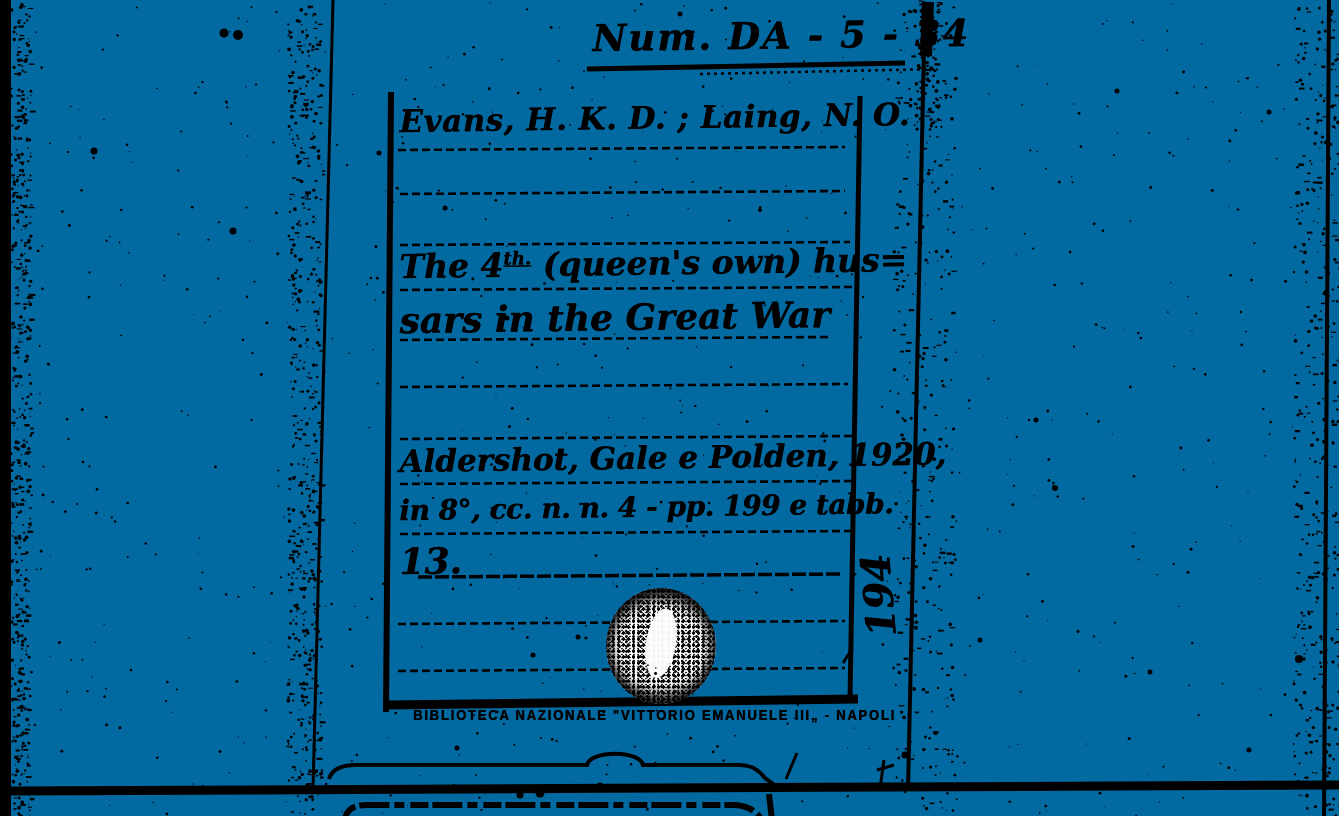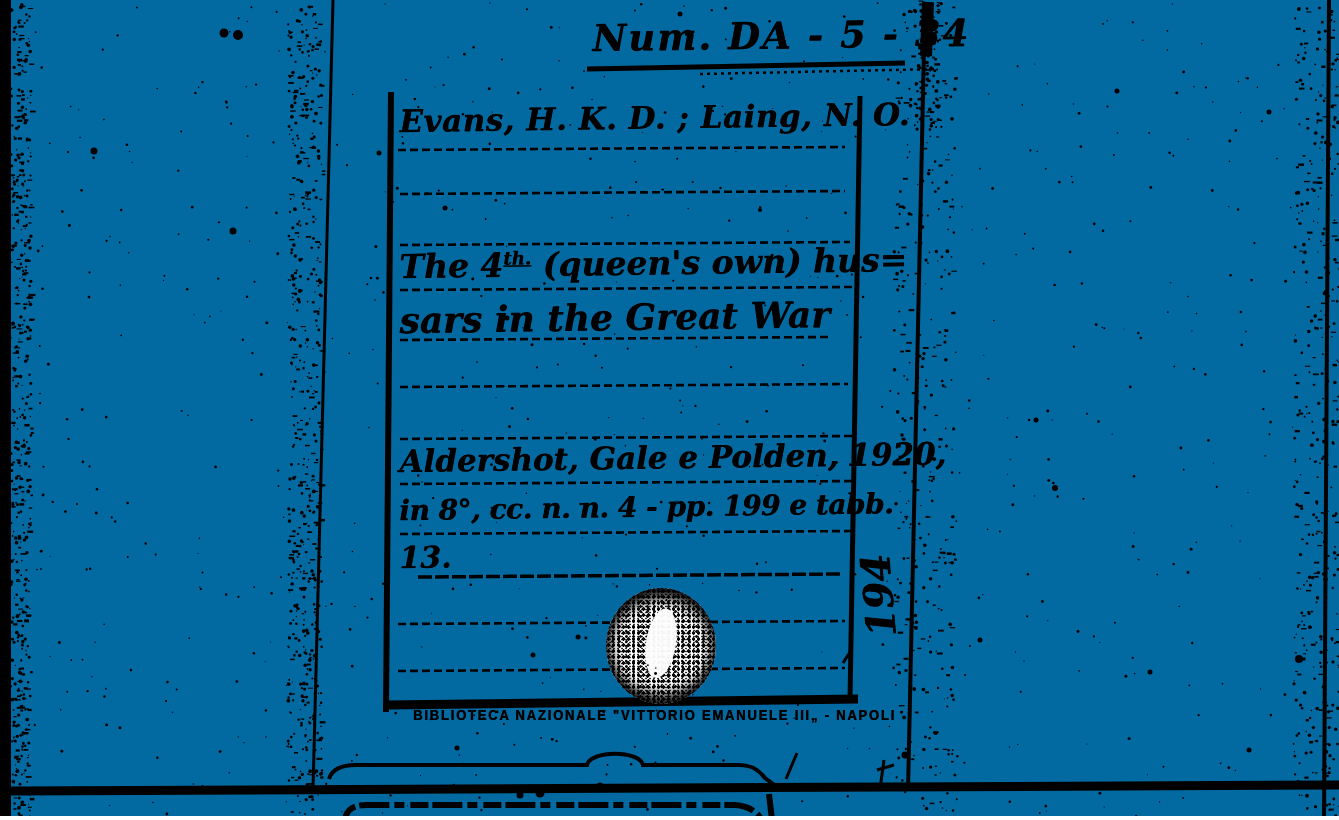--- a/index.html
+++ b/index.html
@@ -11,21 +11,21 @@
         font-family:"DejaVu Serif",serif;font-style:italic;font-weight:bold;
         transform:rotate(-0.8deg);transform-origin:left top;
         text-shadow:0.4px 0.3px 0 #000;}
   .hand sup{font-size:0.55em;vertical-align:super;text-decoration:underline;}
   #shelfmark{left:592px;top:16px;font-size:37px;letter-spacing:2px;}
   #author-line{left:399px;top:103px;font-size:31px;letter-spacing:0.5px;}
   #title-line-1{left:399px;top:247px;font-size:33px;}
   #title-line-2{left:399px;top:299px;font-size:36px;}
   #imprint-line-1{left:399px;top:443px;font-size:31px;}
   #imprint-line-2{left:399px;top:494px;font-size:28px;letter-spacing:-0.5px;}
-  #imprint-line-3{left:399px;top:540px;font-size:30px;}
+  #imprint-line-3{left:399px;top:540px;font-size:36px;}
   #margin-number{left:838px;top:574px;width:80px;font-size:40px;
                  transform:rotate(-95deg);transform-origin:center center;text-shadow:0.6px 0.4px 0 #000;}
   #footer-imprint{left:413px;top:708px;font-size:13px;font-weight:bold;
                   letter-spacing:1.8px;white-space:nowrap;transform:scaleY(1.08);
                   text-shadow:0.5px 0 0 #000;}
   #left-edge-bar{left:0;top:0;width:11px;height:820px;background:#000;}
   #stamp{left:606px;top:588px;width:110px;height:116px;border-radius:50%;
          background-color:#fff;
          background-image:
            radial-gradient(rgba(0,0,0,.95) 1.3px, rgba(0,0,0,0) 1.7px),

